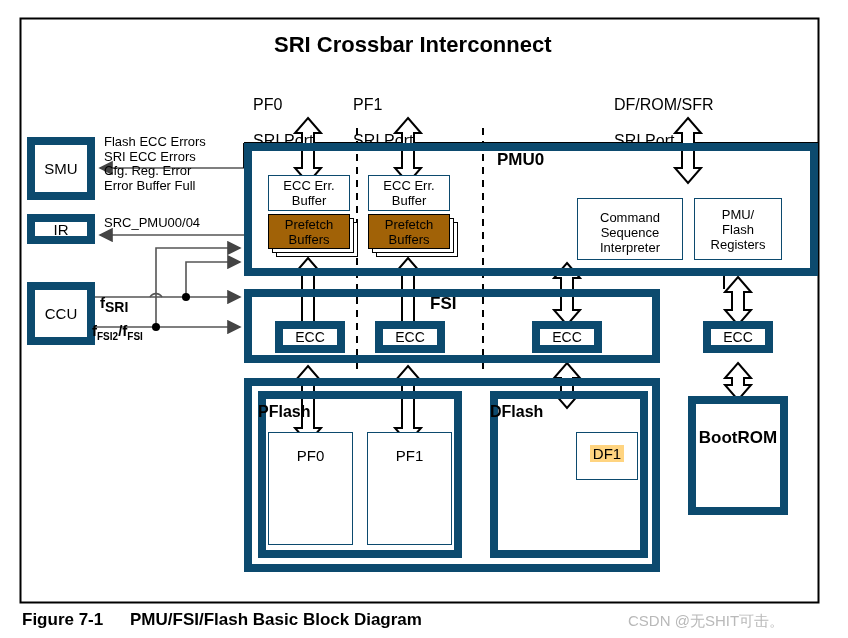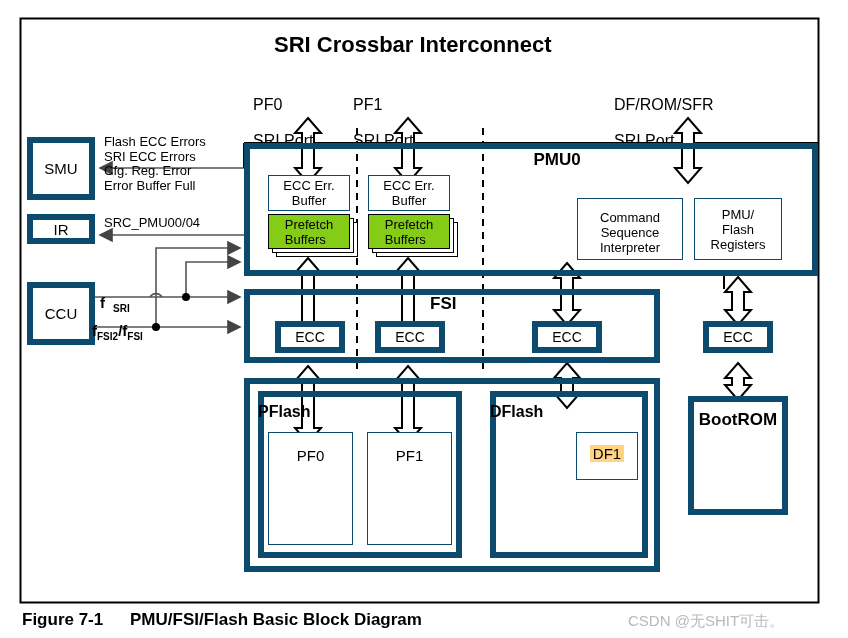--- a/index.html
+++ b/index.html
@@ -3,30 +3,30 @@
 <meta charset="utf-8">
 <style>
   html,body{margin:0;padding:0;}
   body{
     width:848px;height:638px;background:#ffffff;
     font-family:"Liberation Sans", sans-serif;
     color:#000;overflow:hidden;position:relative;
   }
   #stage{position:absolute;left:0;top:0;width:848px;height:638px;}
   svg.layer{position:absolute;left:0;top:0;width:848px;height:638px;pointer-events:none;}
-  .box{position:absolute;box-sizing:border-box;border:6px solid #0c4a6e;background:#fff;
+  .box{position:absolute;box-sizing:border-box;border:8px solid #0c4a6e;background:#fff;
        display:flex;align-items:center;justify-content:center;text-align:center;}
   .thin{border-width:1.5px;}
   .lbl{position:absolute;text-align:left;line-height:1.12;white-space:pre-line;}
   .title{font-weight:bold;}
   .hl{background:#ffd480;padding:0 3px;}
   .stack{position:absolute;box-sizing:border-box;}
   .stack .sh{position:absolute;border:1.5px solid #000;background:#fff;box-sizing:border-box;}
-  .stack .top{position:absolute;border:1.5px solid #000;background:#84cc16;box-sizing:border-box;
-       display:flex;align-items:center;justify-content:center;}
+  .stack .top{position:absolute;border:1.5px solid #000;background:#a16207;box-sizing:border-box;
+       display:flex;align-items:center;justify-content:center;text-align:center;}
   .caption{position:absolute;font-weight:bold;}
   .wm{position:absolute;color:#b9b9b9;}
 </style>
 </head>
 <body>
 
 <div id="stage">
 
   <svg class="layer" viewBox="0 0 848 638">
     <defs>
@@ -128,28 +128,28 @@
     </div>
 
   <div class="lbl" style="left:104px;top:135px;width:140px;font-size:13px;">Flash ECC Errors
 SRI ECC Errors
 Cfg. Reg. Error
 Error Buffer Full</div>
 
   <div class="lbl" style="left:104px;top:216px;width:140px;font-size:13px;">SRC_PMU00/04</div>
 
   <div class="lbl" style="left:100px;top:278px;width:80px;font-size:15px;font-weight:bold;">
-    <span>f</span><sub style="font-size:10px;margin-left:8px;">SRI</sub>
+    <span>f</span><sub style="font-size:14px;">SRI</sub>
   </div>
   <div class="lbl" style="left:92px;top:306px;width:110px;font-size:15px;font-weight:bold;">
     <span>f</span><sub style="font-size:10px;">FSI2</sub><span>/</span><span>f</span><sub style="font-size:10px;">FSI</sub>
   </div>
 
   <div class="box" style="left:244px;top:143px;width:574px;height:133px;background:transparent;"></div>
-  <div class="lbl title" style="left:497px;top:150px;width:120px;text-align:center;font-size:17px;">PMU0</div>
+  <div class="lbl title" style="left:497px;top:150px;width:120px;text-align:left;font-size:17px;">PMU0</div>
 
   <div class="box thin" style="left:268px;top:175px;width:82px;height:36px;font-size:13px;">
       <span style="white-space:pre-line;">ECC Err.
 Buffer</span>
     </div>
   <div class="stack" style="left:268px;top:214px;width:92px;height:45px;">
     <div class="sh" style="left:8px;top:8px;width:82px;height:35px;"></div>
     <div class="sh" style="left:4px;top:4px;width:82px;height:35px;"></div>
     <div class="top" style="left:0;top:0;width:82px;height:35px;font-size:13px;">
         <span style="white-space:pre-line;">Prefetch
@@ -191,21 +191,21 @@
       <span>ECC</span>
     </div>
   <div class="box" style="left:532px;top:321px;width:70px;height:32px;font-size:14px;">
       <span>ECC</span>
     </div>
 
   <div class="box" style="left:703px;top:321px;width:70px;height:32px;font-size:14px;">
       <span>ECC</span>
     </div>
 
-  <div class="box" style="left:688px;top:396px;width:100px;height:119px;align-items:flex-start;padding-top:8px;font-size:17px;font-weight:bold;">
+  <div class="box" style="left:688px;top:396px;width:100px;height:119px;align-items:flex-start;padding-top:24px;font-size:17px;font-weight:bold;">
       <span>BootROM</span>
     </div>
 
   <div class="box" style="left:244px;top:378px;width:416px;height:194px;background:transparent;"></div>
 
   <div class="box" style="left:258px;top:391px;width:204px;height:167px;background:transparent;"></div>
   <div class="lbl title" style="left:258px;top:403px;width:164px;font-size:16px;">PFlash</div>
   <div class="box thin" style="left:268px;top:432px;width:85px;height:113px;align-items:flex-start;padding-top:14px;font-size:15px;">
       <span>PF0</span>
     </div>

